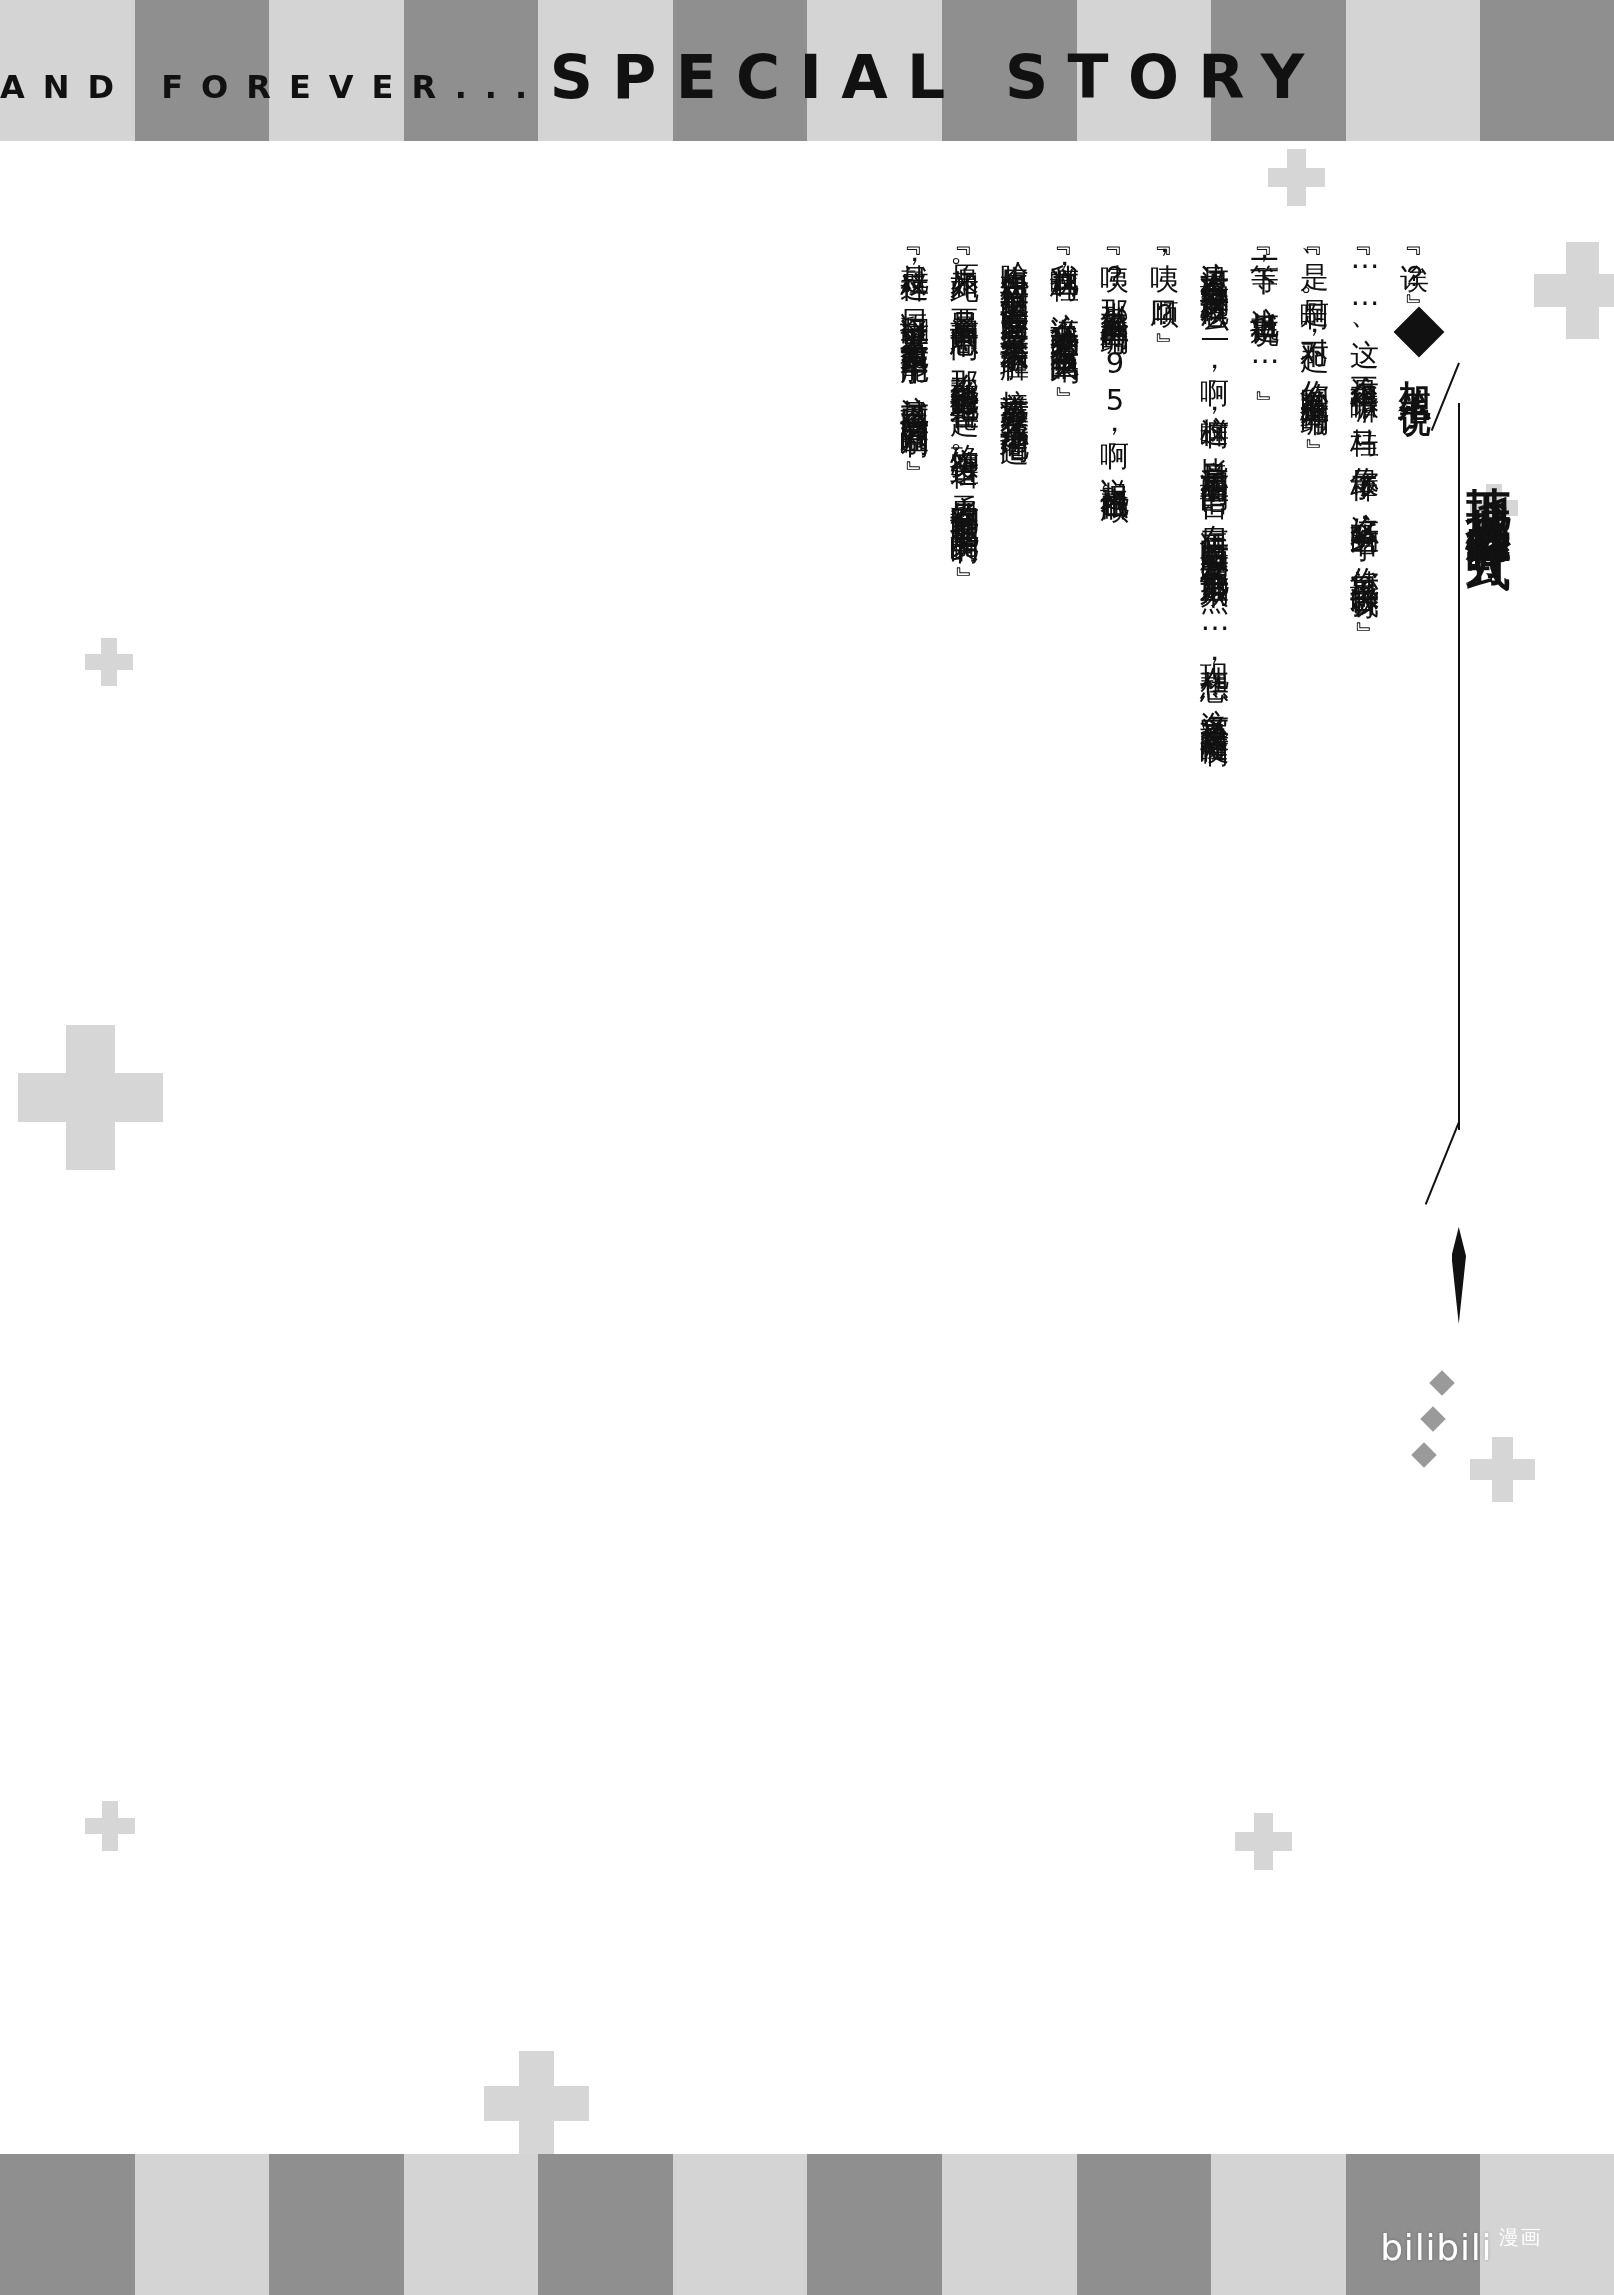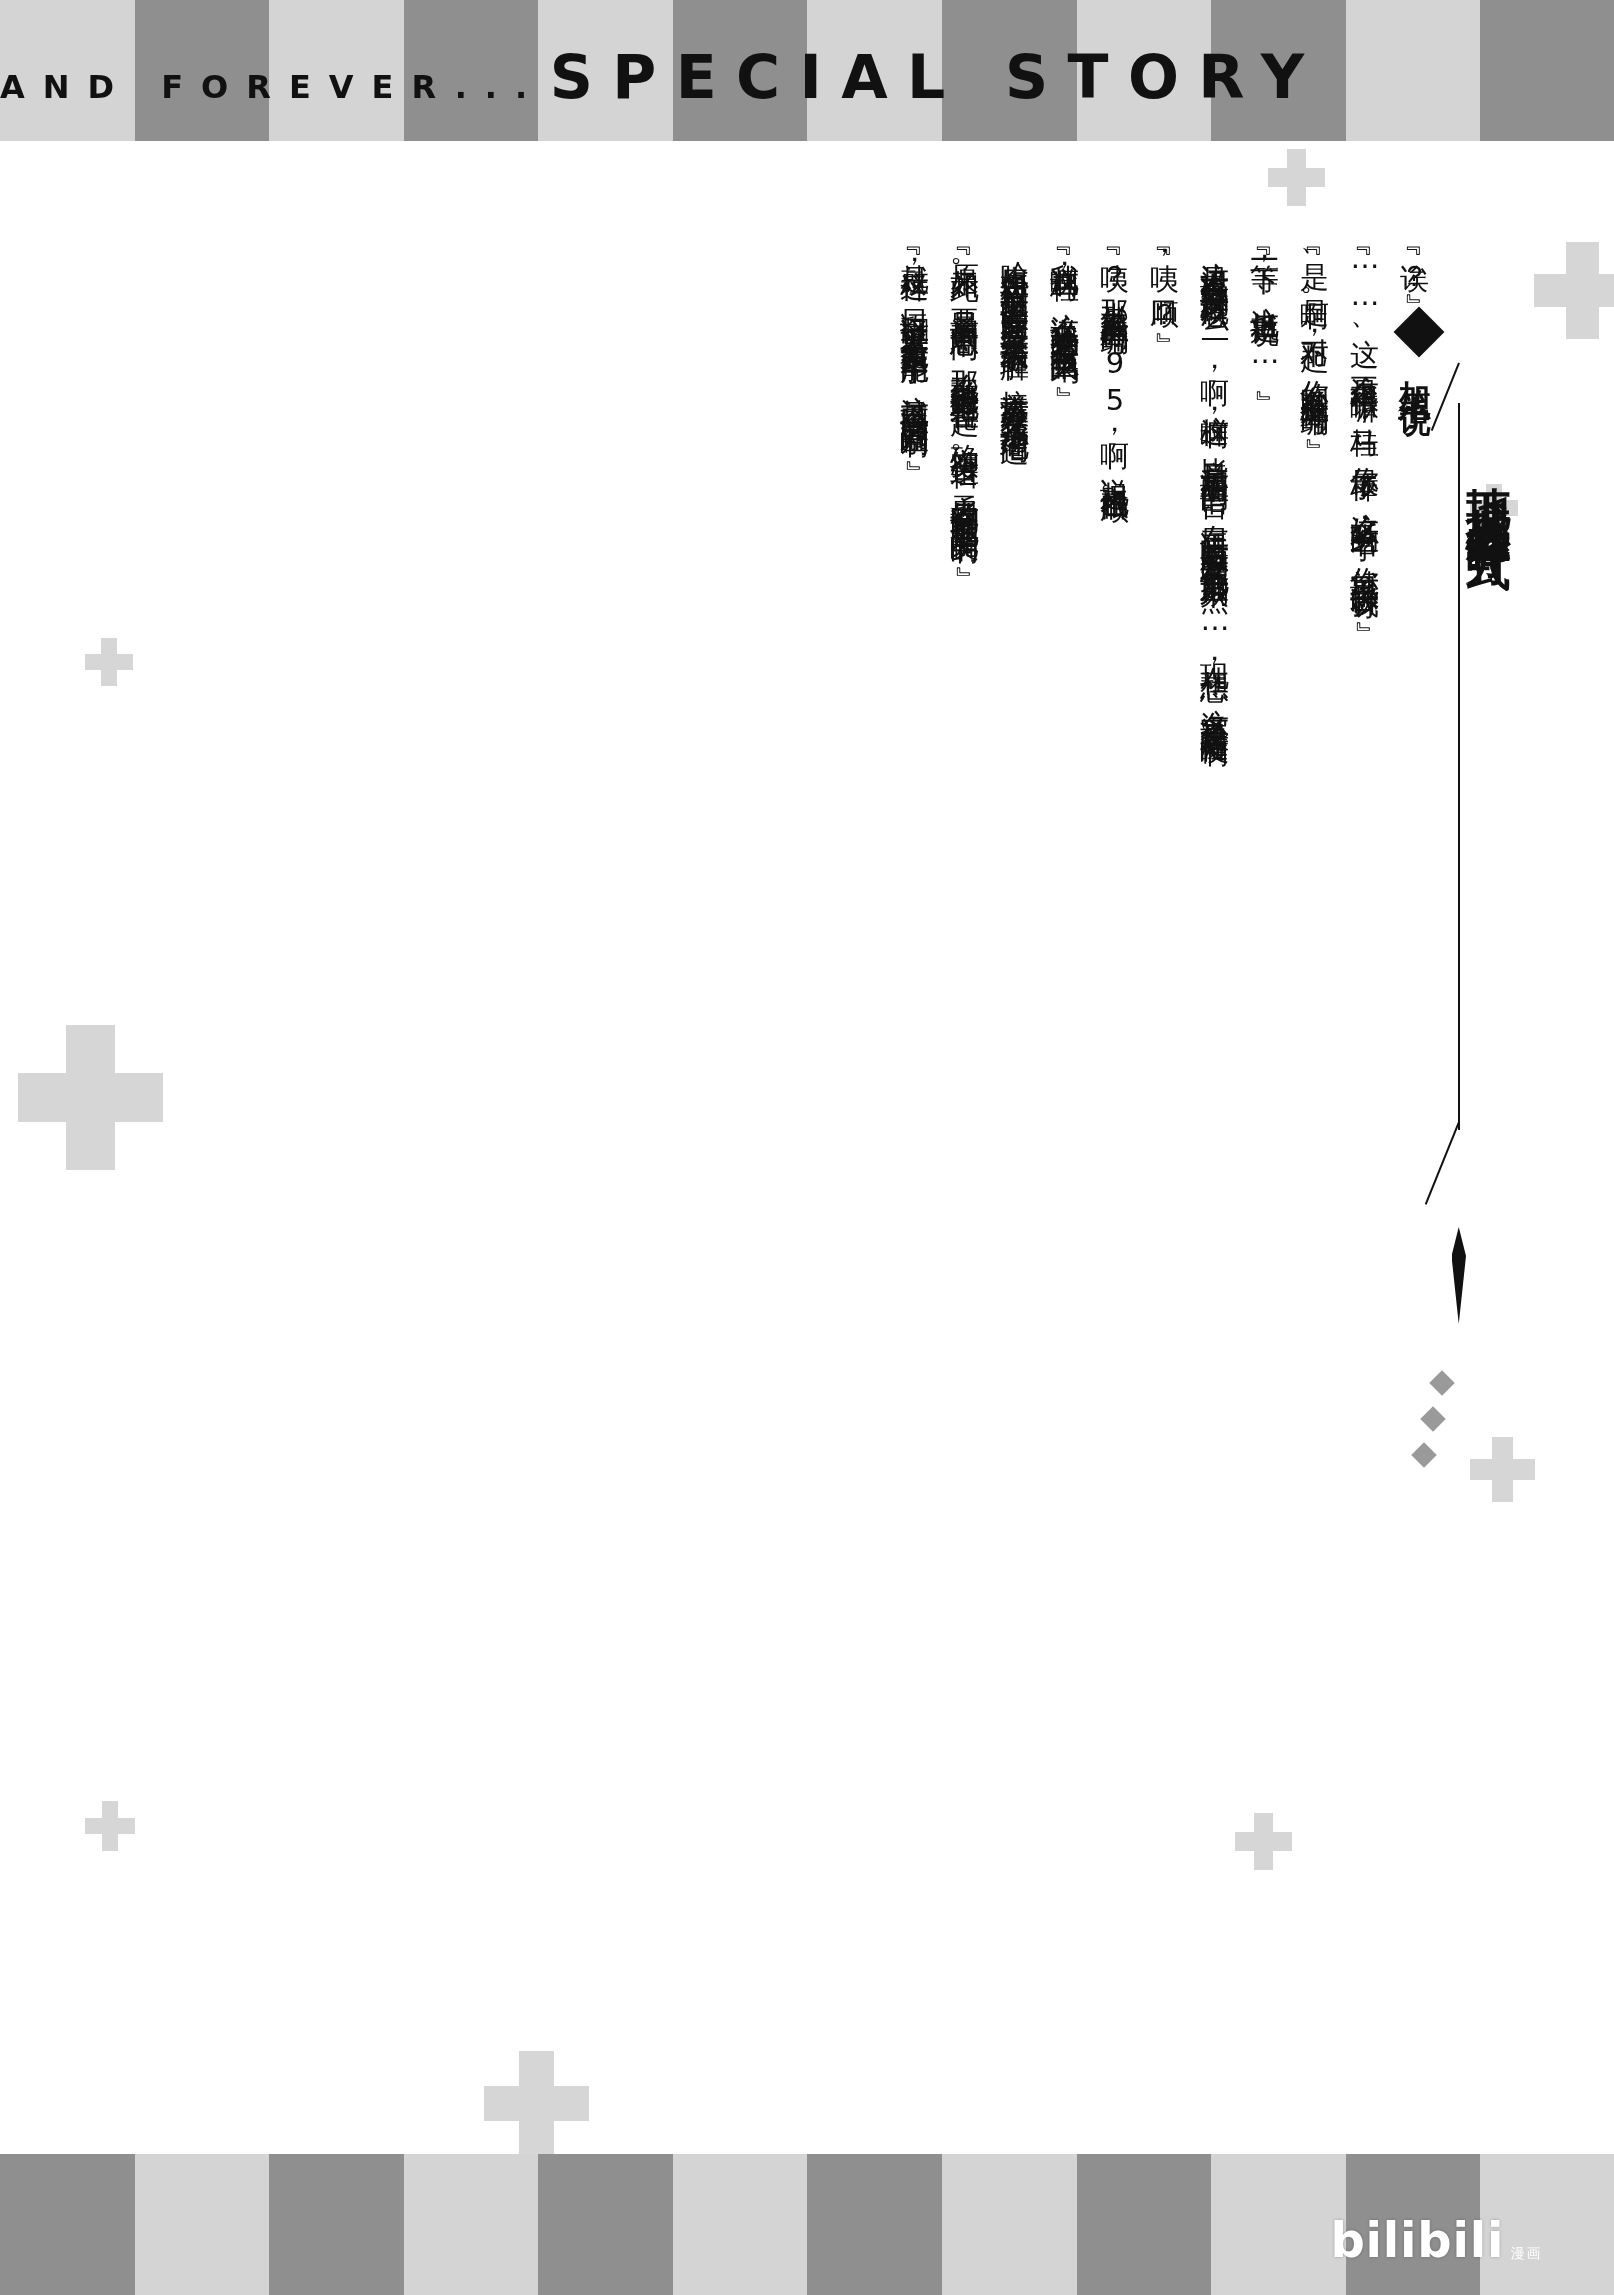--- a/index.html
+++ b/index.html
@@ -193,32 +193,32 @@
   .watermark {
     position: absolute;
     right: 73px;
     bottom: 27.5px;
     display: flex;
     align-items: flex-end;
     z-index: 6;
   }
   .watermark .wm-main {
     font-family: "DejaVu Sans", sans-serif;
-    font-weight: 700;
-    font-size: 48px;
+    font-weight: 400;
+    font-size: 36px;
     color: #ffffff;
     letter-spacing: 0.8px;
     text-shadow: 0 0 3.2px rgba(0,0,0,.25);
   }
   .watermark .wm-sub {
     font-family: "DejaVu Sans", sans-serif;
-    font-size: 14px;
+    font-size: 20px;
     color: #ffffff;
     margin-left: 6.5px;
-    margin-bottom: 5px;
+    margin-bottom: 17px;
     letter-spacing: 1.6px;
   }
 </style>
 </head>
 <body>
 
 <div class="page">
 
   <div class="checker checker-top">
     <div class="cell c-light"></div>

